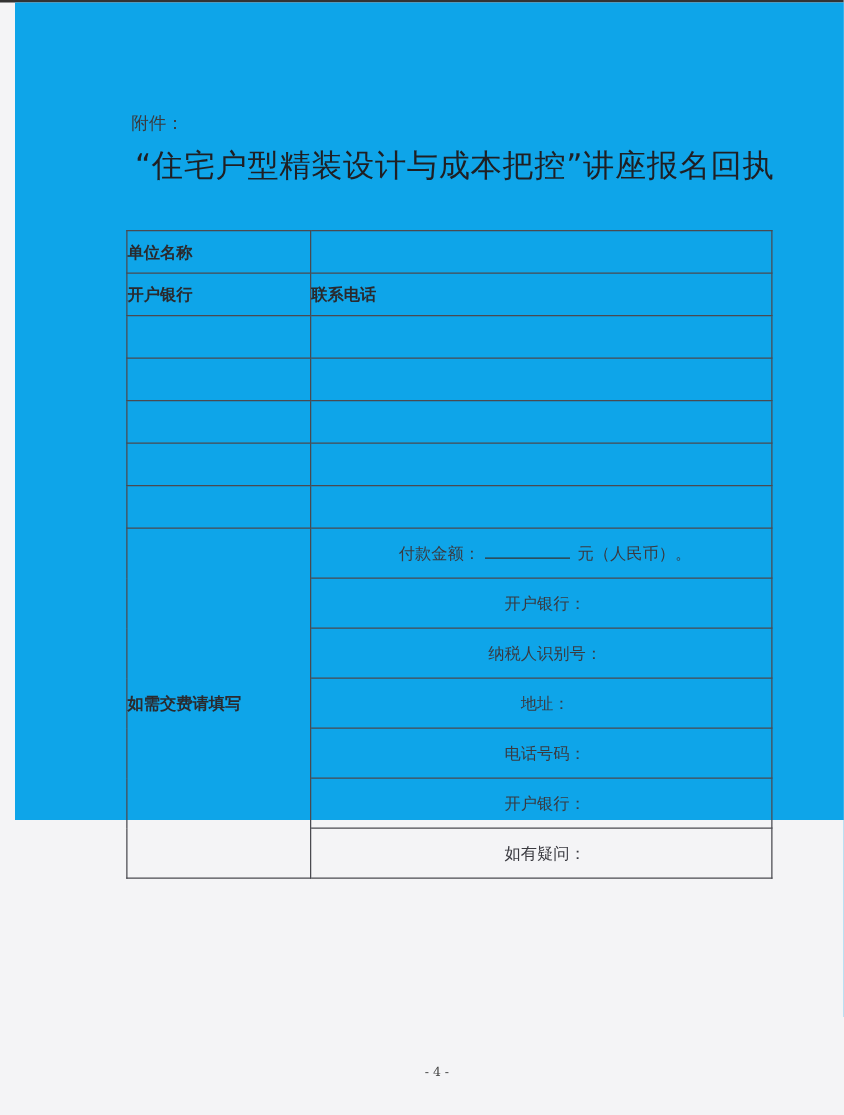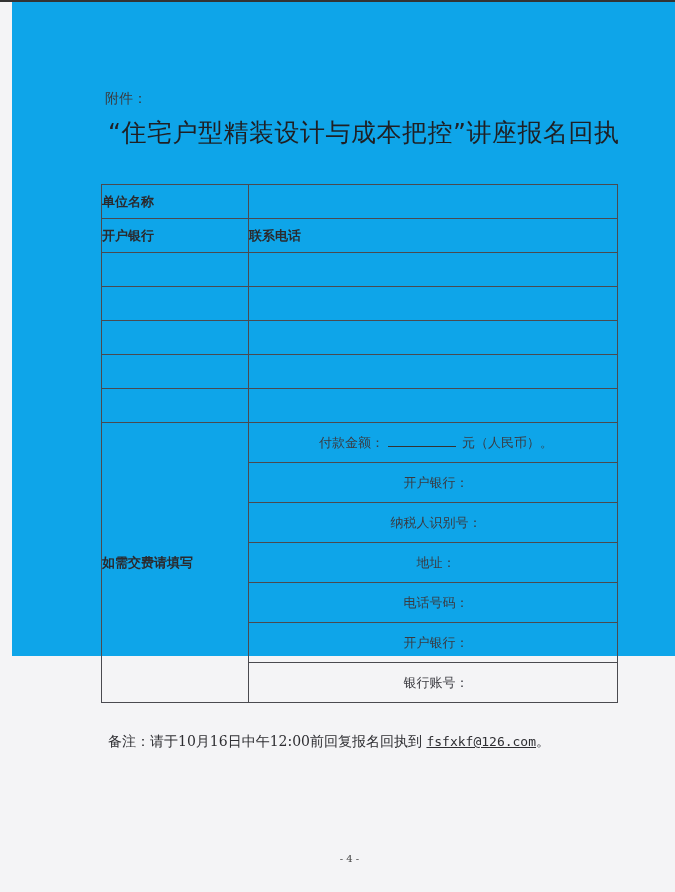--- a/index.html
+++ b/index.html
@@ -132,23 +132,22 @@
     <tr class="row-f">
       <td class="fee-field"><span>地址：</span></td>
     </tr>
     <tr class="row-f">
       <td class="fee-field"><span>电话号码：</span></td>
     </tr>
     <tr class="row-f">
       <td class="fee-field"><span>开户银行：</span></td>
     </tr>
     <tr class="row-f">
-      <td class="fee-field"><span>银行账号：</span></td>
+      <td class="fee-field"><span>如有疑问：</span></td>
     </tr>
   </tbody>
     </table>
 
   <div class="notes">
-    <p><span>备注：请于10月16日中午12:00前回复报名回执到 </span><span class="email">fsfxkf@126.com</span><span>。</span></p>
   </div>
 
   <div class="page-num">- 4 -</div>
 </div>
 
 </body></html>

